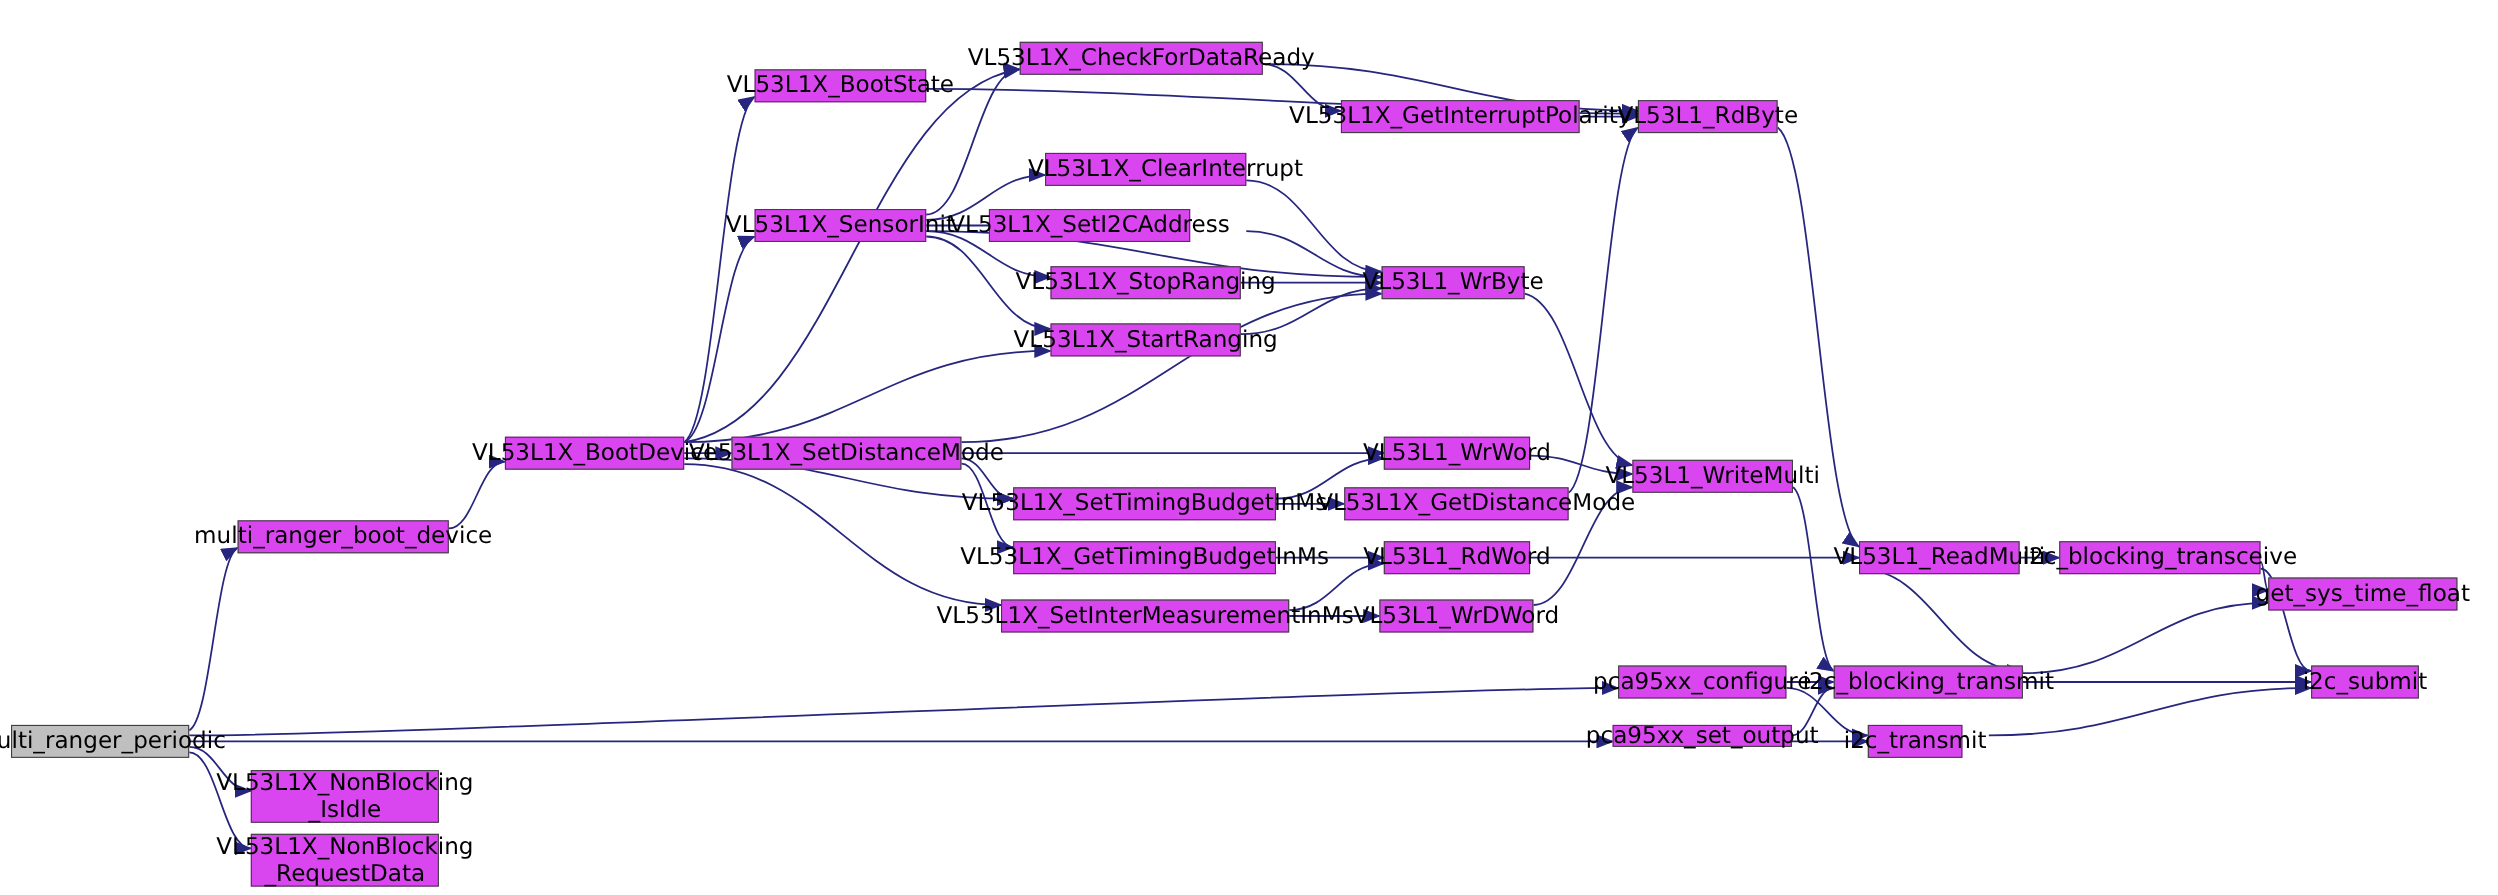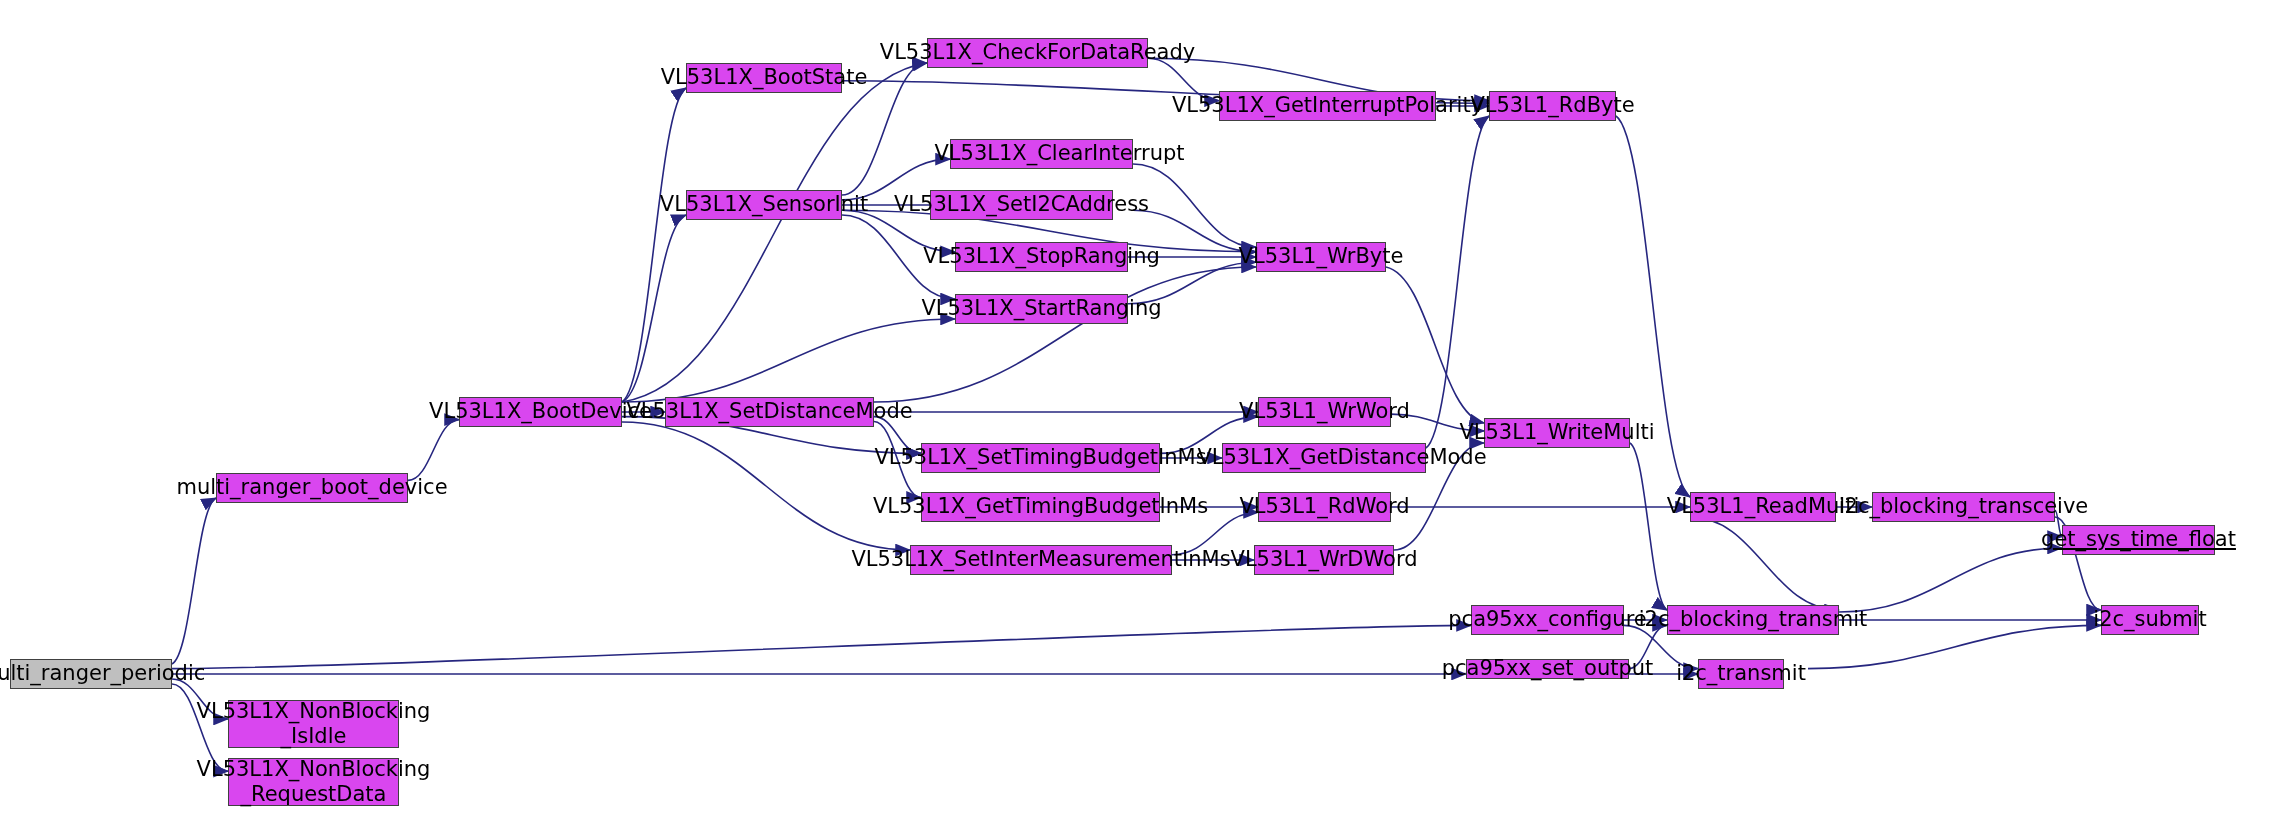--- a/index.html
+++ b/index.html
@@ -120,36 +120,36 @@
       <div class="node two-line" style="left: 228px; top: 700px; width: 171px; height: 48px; border-color: rgb(64, 64, 64); color: rgb(0, 0, 0);">VL53L1X_NonBlocking
 _IsIdle</div>
       <div class="node two-line" style="left: 228px; top: 758px; width: 171px; height: 48px; border-color: rgb(64, 64, 64); color: rgb(0, 0, 0);">VL53L1X_NonBlocking
 _RequestData</div>
       <div class="node" style="left: 459px; top: 397px; width: 163px; height: 30px; border-color: rgb(64, 64, 64); color: rgb(0, 0, 0);">VL53L1X_BootDevice</div>
       <div class="node" style="left: 686px; top: 63px; width: 156px; height: 30px; border-color: rgb(64, 64, 64); color: rgb(0, 0, 0);">VL53L1X_BootState</div>
       <div class="node" style="left: 686px; top: 190px; width: 156px; height: 30px; border-color: rgb(64, 64, 64); color: rgb(0, 0, 0);">VL53L1X_SensorInit</div>
       <div class="node" style="left: 927px; top: 38px; width: 221px; height: 30px; border-color: rgb(64, 64, 64); color: rgb(0, 0, 0);">VL53L1X_CheckForDataReady</div>
       <div class="node" style="left: 1219px; top: 91px; width: 217px; height: 30px; border-color: rgb(64, 64, 64); color: rgb(0, 0, 0);">VL53L1X_GetInterruptPolarity</div>
       <div class="node" style="left: 950px; top: 139px; width: 183px; height: 30px; border-color: rgb(64, 64, 64); color: rgb(0, 0, 0); padding-left: 36px;">VL53L1X_ClearInterrupt</div>
-      <div class="node" style="left: 930px; top: 190px; width: 183px; height: 30px; border-color: rgb(64, 64, 64); color: rgb(0, 0, 0); text-align: right;">VL53L1X_SetI2CAddress</div>
+      <div class="node" style="left: 899px; top: 190px; width: 183px; height: 30px; border-color: rgb(64, 64, 64); color: rgb(0, 0, 0); text-align: right;">VL53L1X_SetI2CAddress</div>
       <div class="node" style="left: 955px; top: 242px; width: 173px; height: 30px; border-color: rgb(64, 64, 64); color: rgb(0, 0, 0);">VL53L1X_StopRanging</div>
       <div class="node" style="left: 955px; top: 294px; width: 173px; height: 30px; border-color: rgb(64, 64, 64); color: rgb(0, 0, 0);">VL53L1X_StartRanging</div>
       <div class="node" style="left: 665px; top: 397px; width: 209px; height: 30px; border-color: rgb(64, 64, 64); color: rgb(0, 0, 0); text-align: center;">VL53L1X_SetDistanceMode</div>
       <div class="node" style="left: 921px; top: 443px; width: 239px; height: 30px; border-color: rgb(64, 64, 64); color: rgb(0, 0, 0);">VL53L1X_SetTimingBudgetInMs</div>
       <div class="node" style="left: 921px; top: 492px; width: 239px; height: 30px; border-color: rgb(64, 64, 64); color: rgb(0, 0, 0);">VL53L1X_GetTimingBudgetInMs</div>
       <div class="node" style="left: 910px; top: 545px; width: 262px; height: 30px; border-color: rgb(64, 64, 64); color: rgb(0, 0, 0);">VL53L1X_SetInterMeasurementInMs</div>
       <div class="node" style="left: 1489px; top: 91px; width: 127px; height: 30px; border-color: rgb(64, 64, 64); color: rgb(0, 0, 0);">VL53L1_RdByte</div>
       <div class="node" style="left: 1256px; top: 242px; width: 130px; height: 30px; border-color: rgb(64, 64, 64); color: rgb(0, 0, 0);">VL53L1_WrByte</div>
       <div class="node" style="left: 1258px; top: 397px; width: 133px; height: 30px; border-color: rgb(64, 64, 64); color: rgb(0, 0, 0);">VL53L1_WrWord</div>
       <div class="node" style="left: 1222px; top: 443px; width: 204px; height: 30px; border-color: rgb(64, 64, 64); color: rgb(0, 0, 0); padding-left: 36px;">VL53L1X_GetDistanceMode</div>
       <div class="node" style="left: 1258px; top: 492px; width: 133px; height: 30px; border-color: rgb(64, 64, 64); color: rgb(0, 0, 0);">VL53L1_RdWord</div>
       <div class="node" style="left: 1254px; top: 545px; width: 140px; height: 30px; border-color: rgb(64, 64, 64); color: rgb(0, 0, 0);">VL53L1_WrDWord</div>
       <div class="node" style="left: 1484px; top: 418px; width: 146px; height: 30px; border-color: rgb(64, 64, 64); color: rgb(0, 0, 0);">VL53L1_WriteMulti</div>
       <div class="node" style="left: 1690px; top: 492px; width: 146px; height: 30px; border-color: rgb(64, 64, 64); color: rgb(0, 0, 0);">VL53L1_ReadMulti</div>
       <div class="node" style="left: 1872px; top: 492px; width: 183px; height: 30px; border-color: rgb(64, 64, 64); color: rgb(0, 0, 0);">i2c_blocking_transceive</div>
-      <div class="node" style="left: 2062px; top: 525px; width: 153px; height: 30px; border-color: rgb(64, 64, 64); color: rgb(0, 0, 0); text-decoration: underline;">get_sys_time_float</div>
+      <div class="node" style="left: 2062px; top: 525px; width: 172px; height: 30px; border-color: rgb(64, 64, 64); color: rgb(0, 0, 0);">get_sys_time_float</div>
       <div class="node" style="left: 1471px; top: 605px; width: 153px; height: 30px; border-color: rgb(64, 64, 64); color: rgb(0, 0, 0);">pca95xx_configure</div>
       <div class="node" style="left: 1667px; top: 605px; width: 172px; height: 30px; border-color: rgb(64, 64, 64); color: rgb(0, 0, 0);">i2c_blocking_transmit</div>
       <div class="node" style="left: 2101px; top: 605px; width: 98px; height: 30px; border-color: rgb(64, 64, 64); color: rgb(0, 0, 0);">i2c_submit</div>
       <div class="node" style="left: 1466px; top: 659px; width: 163px; height: 20px; border-color: rgb(64, 64, 64); color: rgb(0, 0, 0);">pca95xx_set_output</div>
       <div class="node" style="left: 1698px; top: 659px; width: 86px; height: 30px; border-color: rgb(64, 64, 64); color: rgb(0, 0, 0);">i2c_transmit</div>
     </div>
 </div>
 
 </body></html>

